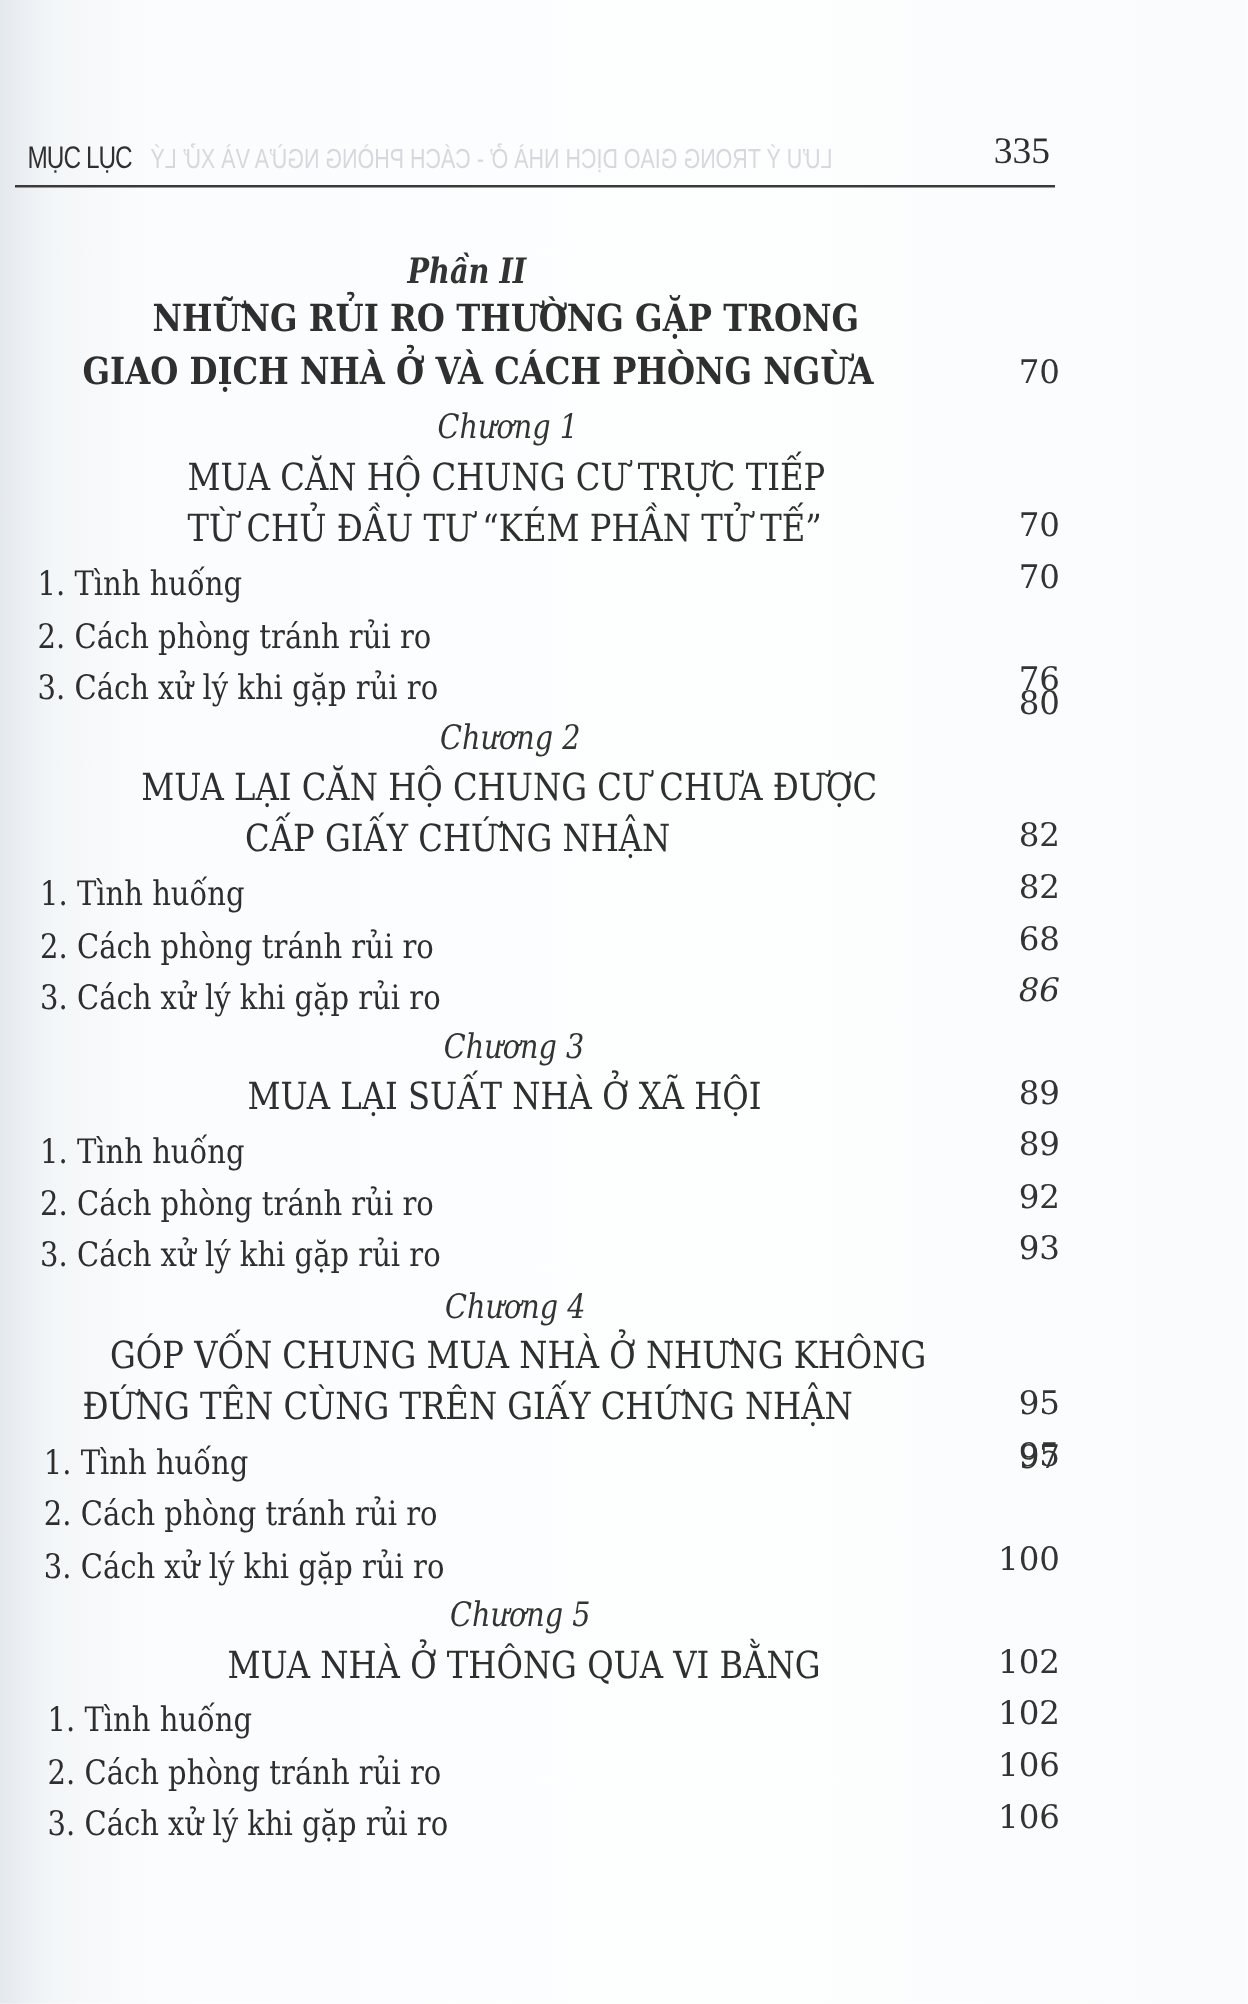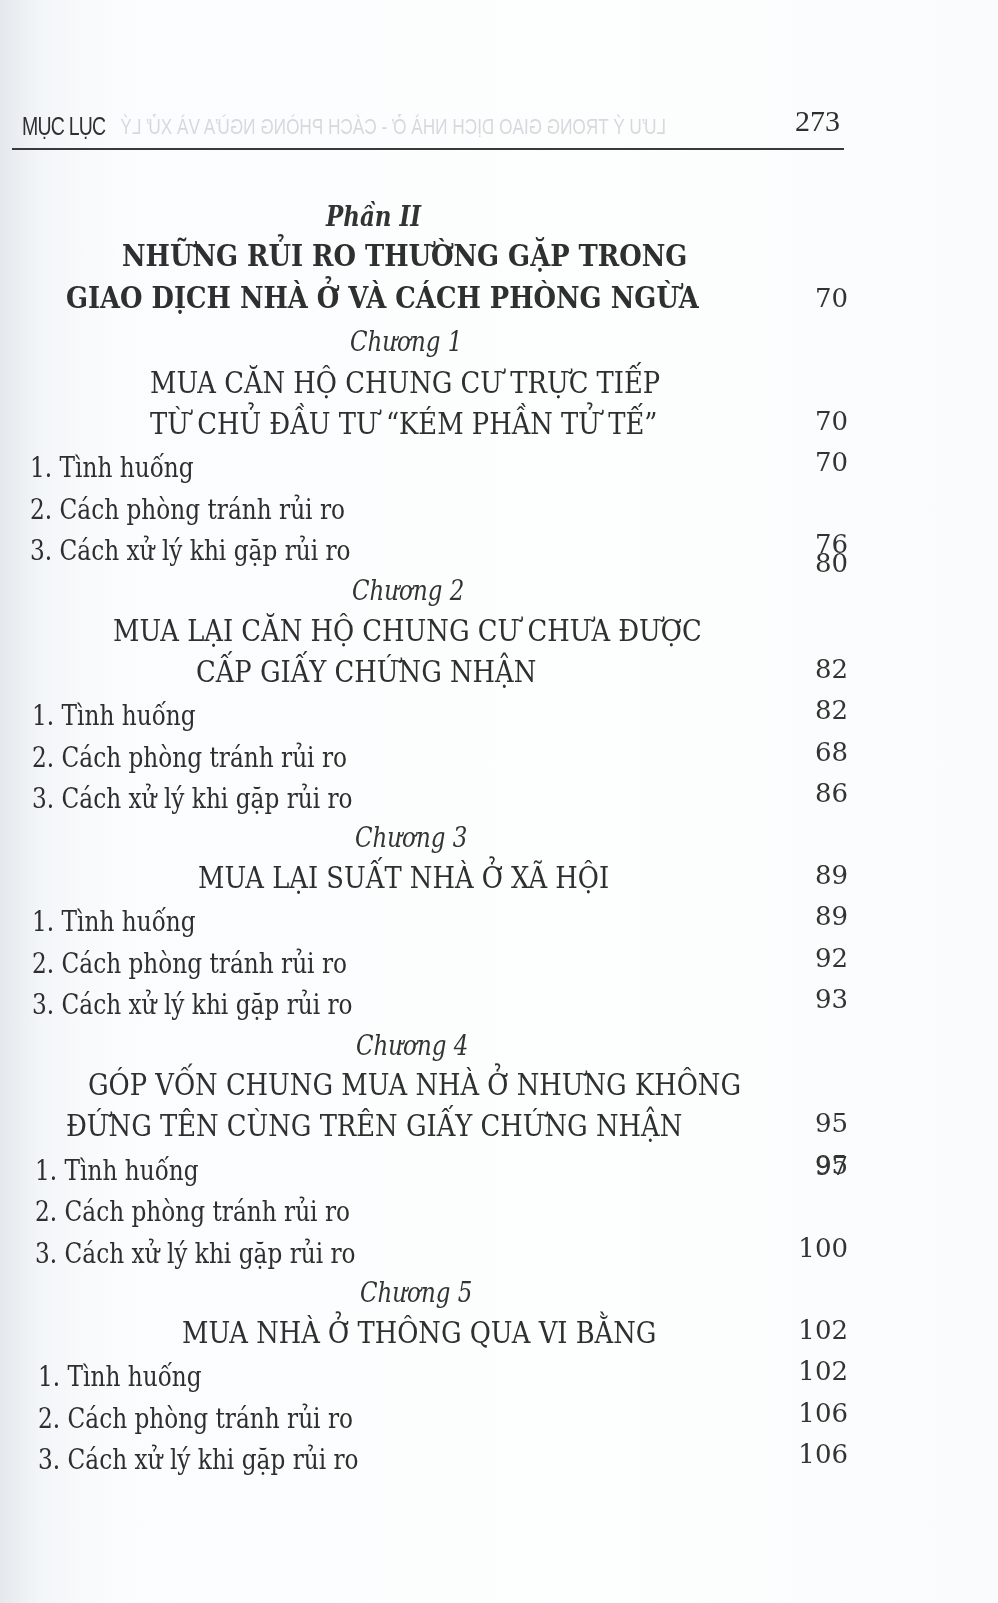--- a/index.html
+++ b/index.html
@@ -54,21 +54,21 @@
   }
 </style>
 </head>
 <body>
 
 <div class="page">
 
   <div class="running-head">
     <span class="rh-ghost">LƯU Ý TRONG GIAO DỊCH NHÀ Ở - CÁCH PHÒNG NGỪA VÀ XỬ LÝ</span>
     <span class="rh-title">MỤC LỤC</span>
-    <span class="rh-page">273</span>
+    <span class="rh-page">335</span>
   </div>
 
   <div class="part" style="left:326px;top:200px;">Phần II</div>
   <div class="title" style="left:122px;top:238px;font-weight:bold;">NHỮNG RỦI RO THƯỜNG GẶP TRONG</div>
   <div class="title" style="left:66px;top:280px;font-weight:bold;">GIAO DỊCH NHÀ Ở VÀ CÁCH PHÒNG NGỪA</div>
   <div class="pg" style="top:283px;">70</div>
 
   <div class="chap" style="left:350px;top:326px;">Chương 1</div>
   <div class="title" style="left:150px;top:365px;">MUA CĂN HỘ CHUNG CƯ TRỰC TIẾP</div>
   <div class="title" style="left:150px;top:406px;">TỪ CHỦ ĐẦU TƯ “KÉM PHẦN TỬ TẾ”</div>
@@ -82,21 +82,21 @@
 
   <div class="chap" style="left:352px;top:575px;">Chương 2</div>
   <div class="title" style="left:113px;top:613px;">MUA LẠI CĂN HỘ CHUNG CƯ CHƯA ĐƯỢC</div>
   <div class="title" style="left:196px;top:654px;">CẤP GIẤY CHỨNG NHẬN</div>
   <div class="pg" style="top:654px;">82</div>
   <div class="item" style="left:32px;top:700px;">1. Tình huống</div>
   <div class="pg" style="top:695px;">82</div>
   <div class="item" style="left:32px;top:742px;">2. Cách phòng tránh rủi ro</div>
   <div class="pg" style="top:737px;">68</div>
   <div class="item" style="left:32px;top:783px;">3. Cách xử lý khi gặp rủi ro</div>
-  <div class="pg" style="top:778px;">86</div>
+  <div class="pg" style="top:778px;font-style:italic;">86</div>
 
   <div class="chap" style="left:355px;top:822px;">Chương 3</div>
   <div class="title" style="left:198px;top:860px;">MUA LẠI SUẤT NHÀ Ở XÃ HỘI</div>
   <div class="pg" style="top:860px;">89</div>
   <div class="item" style="left:32px;top:906px;">1. Tình huống</div>
   <div class="pg" style="top:901px;">89</div>
   <div class="item" style="left:32px;top:948px;">2. Cách phòng tránh rủi ro</div>
   <div class="pg" style="top:943px;">92</div>
   <div class="item" style="left:32px;top:989px;">3. Cách xử lý khi gặp rủi ro</div>
   <div class="pg" style="top:984px;">93</div>

